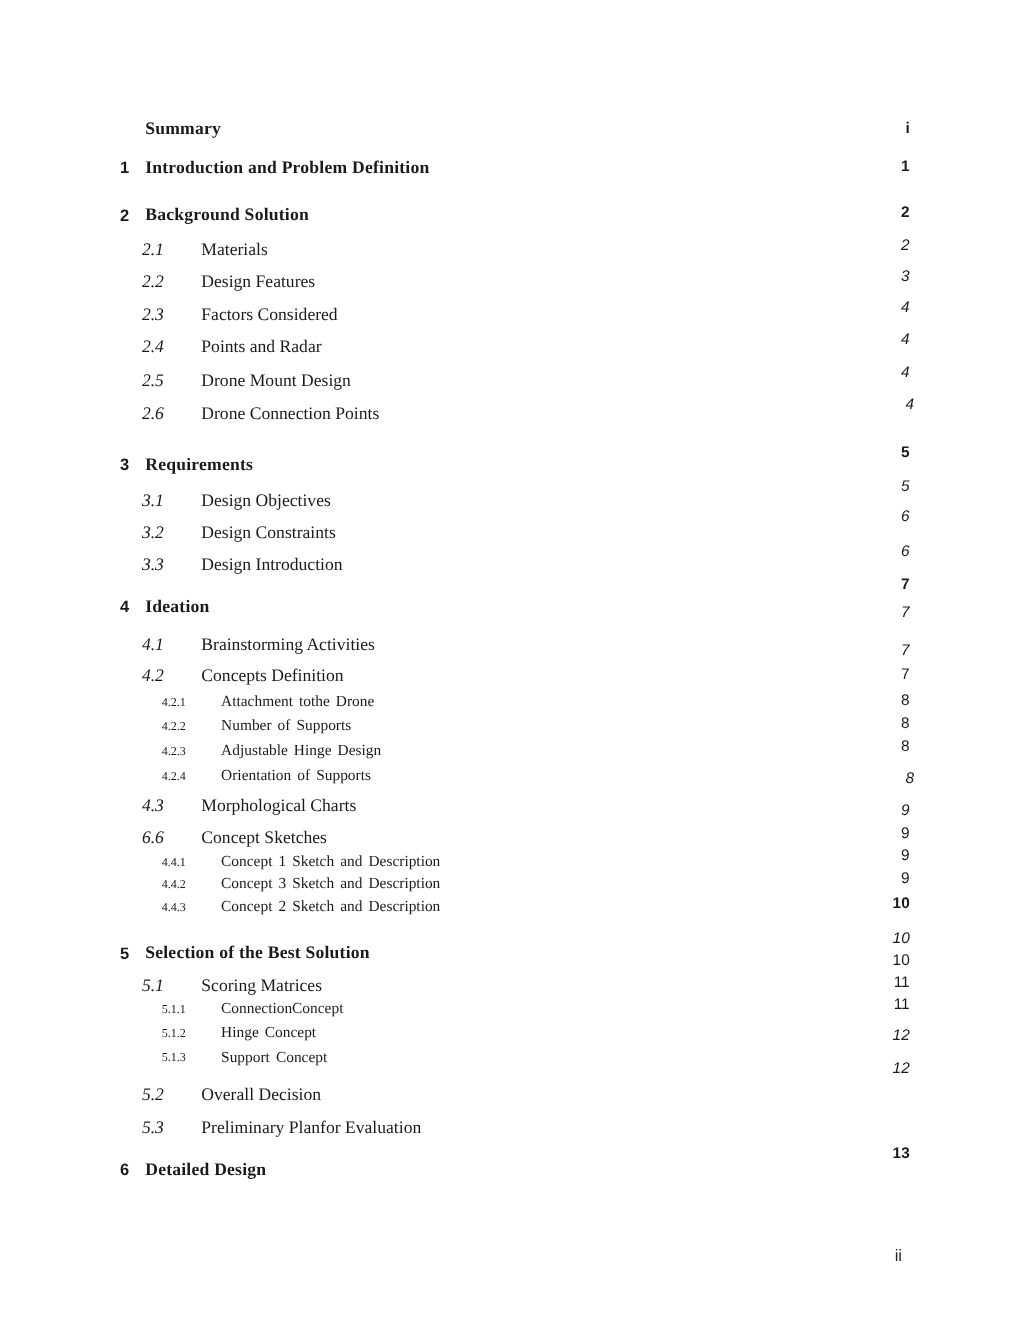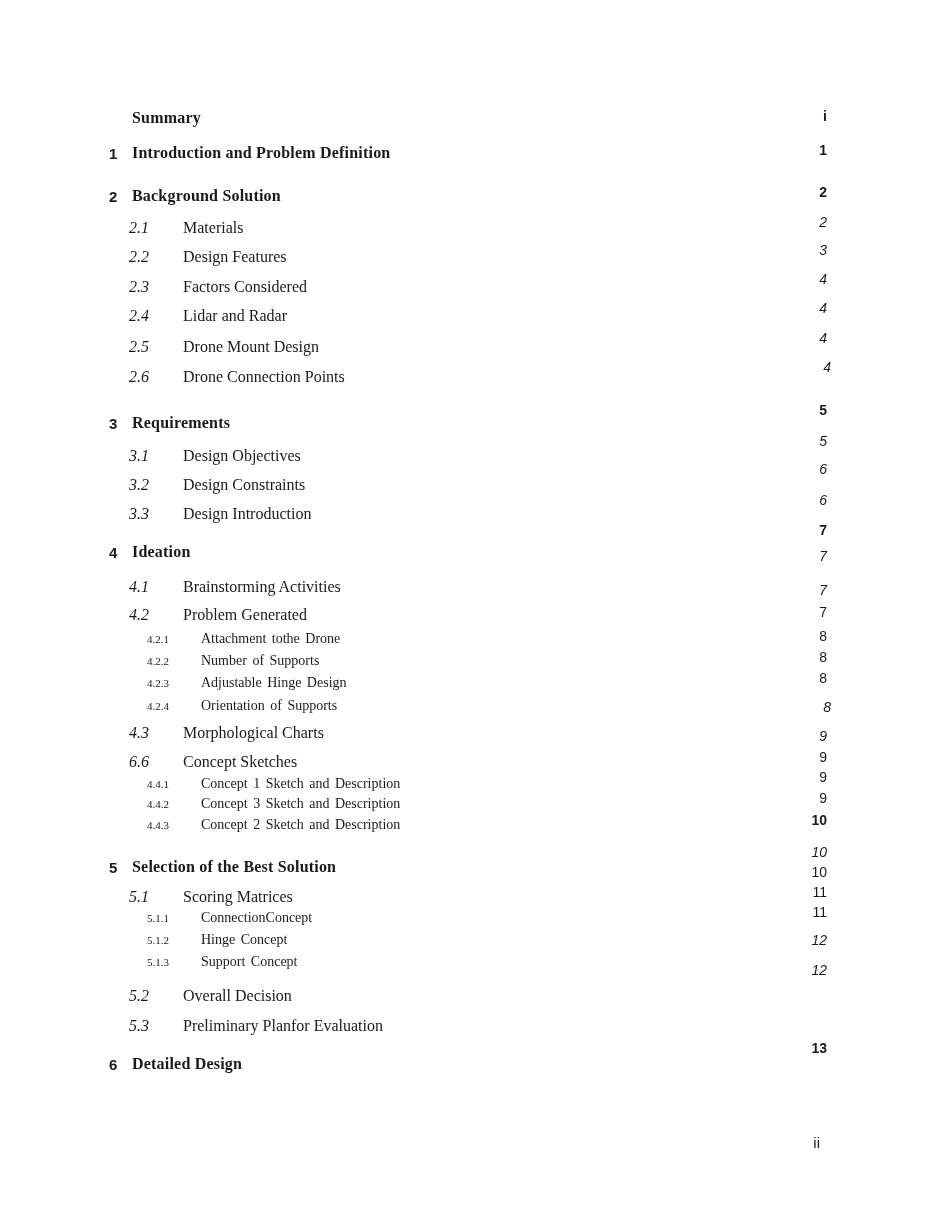--- a/index.html
+++ b/index.html
@@ -95,21 +95,21 @@
       <div class="toc-row level-1" style="top: 257px;">
     <span class="toc-num">2.2</span>
     <span class="toc-title">Design Features</span>
   </div>
       <div class="toc-row level-1" style="top: 287px;">
     <span class="toc-num">2.3</span>
     <span class="toc-title">Factors Considered</span>
   </div>
       <div class="toc-row level-1" style="top: 316px;">
     <span class="toc-num">2.4</span>
-    <span class="toc-title">Lidar and Radar</span>
+    <span class="toc-title">Points and Radar</span>
   </div>
       <div class="toc-row level-1" style="top: 347px;">
     <span class="toc-num">2.5</span>
     <span class="toc-title">Drone Mount Design</span>
   </div>
       <div class="toc-row level-1" style="top: 377px;">
     <span class="toc-num">2.6</span>
     <span class="toc-title">Drone Connection Points</span>
   </div>
       <div class="toc-row level-0" style="top: 423px;">
@@ -131,21 +131,21 @@
       <div class="toc-row level-0" style="top: 552px;">
     <span class="toc-num">4</span>
     <span class="toc-title">Ideation</span>
   </div>
       <div class="toc-row level-1" style="top: 587px;">
     <span class="toc-num">4.1</span>
     <span class="toc-title">Brainstorming Activities</span>
   </div>
       <div class="toc-row level-1" style="top: 615px;">
     <span class="toc-num">4.2</span>
-    <span class="toc-title">Problem Generated</span>
+    <span class="toc-title">Concepts Definition</span>
   </div>
       <div class="toc-row level-2" style="top: 639px;">
     <span class="toc-num">4.2.1</span>
     <span class="toc-title">Attachment tothe Drone</span>
   </div>
       <div class="toc-row level-2" style="top: 661px;">
     <span class="toc-num">4.2.2</span>
     <span class="toc-title">Number of Supports</span>
   </div>
       <div class="toc-row level-2" style="top: 683px;">

